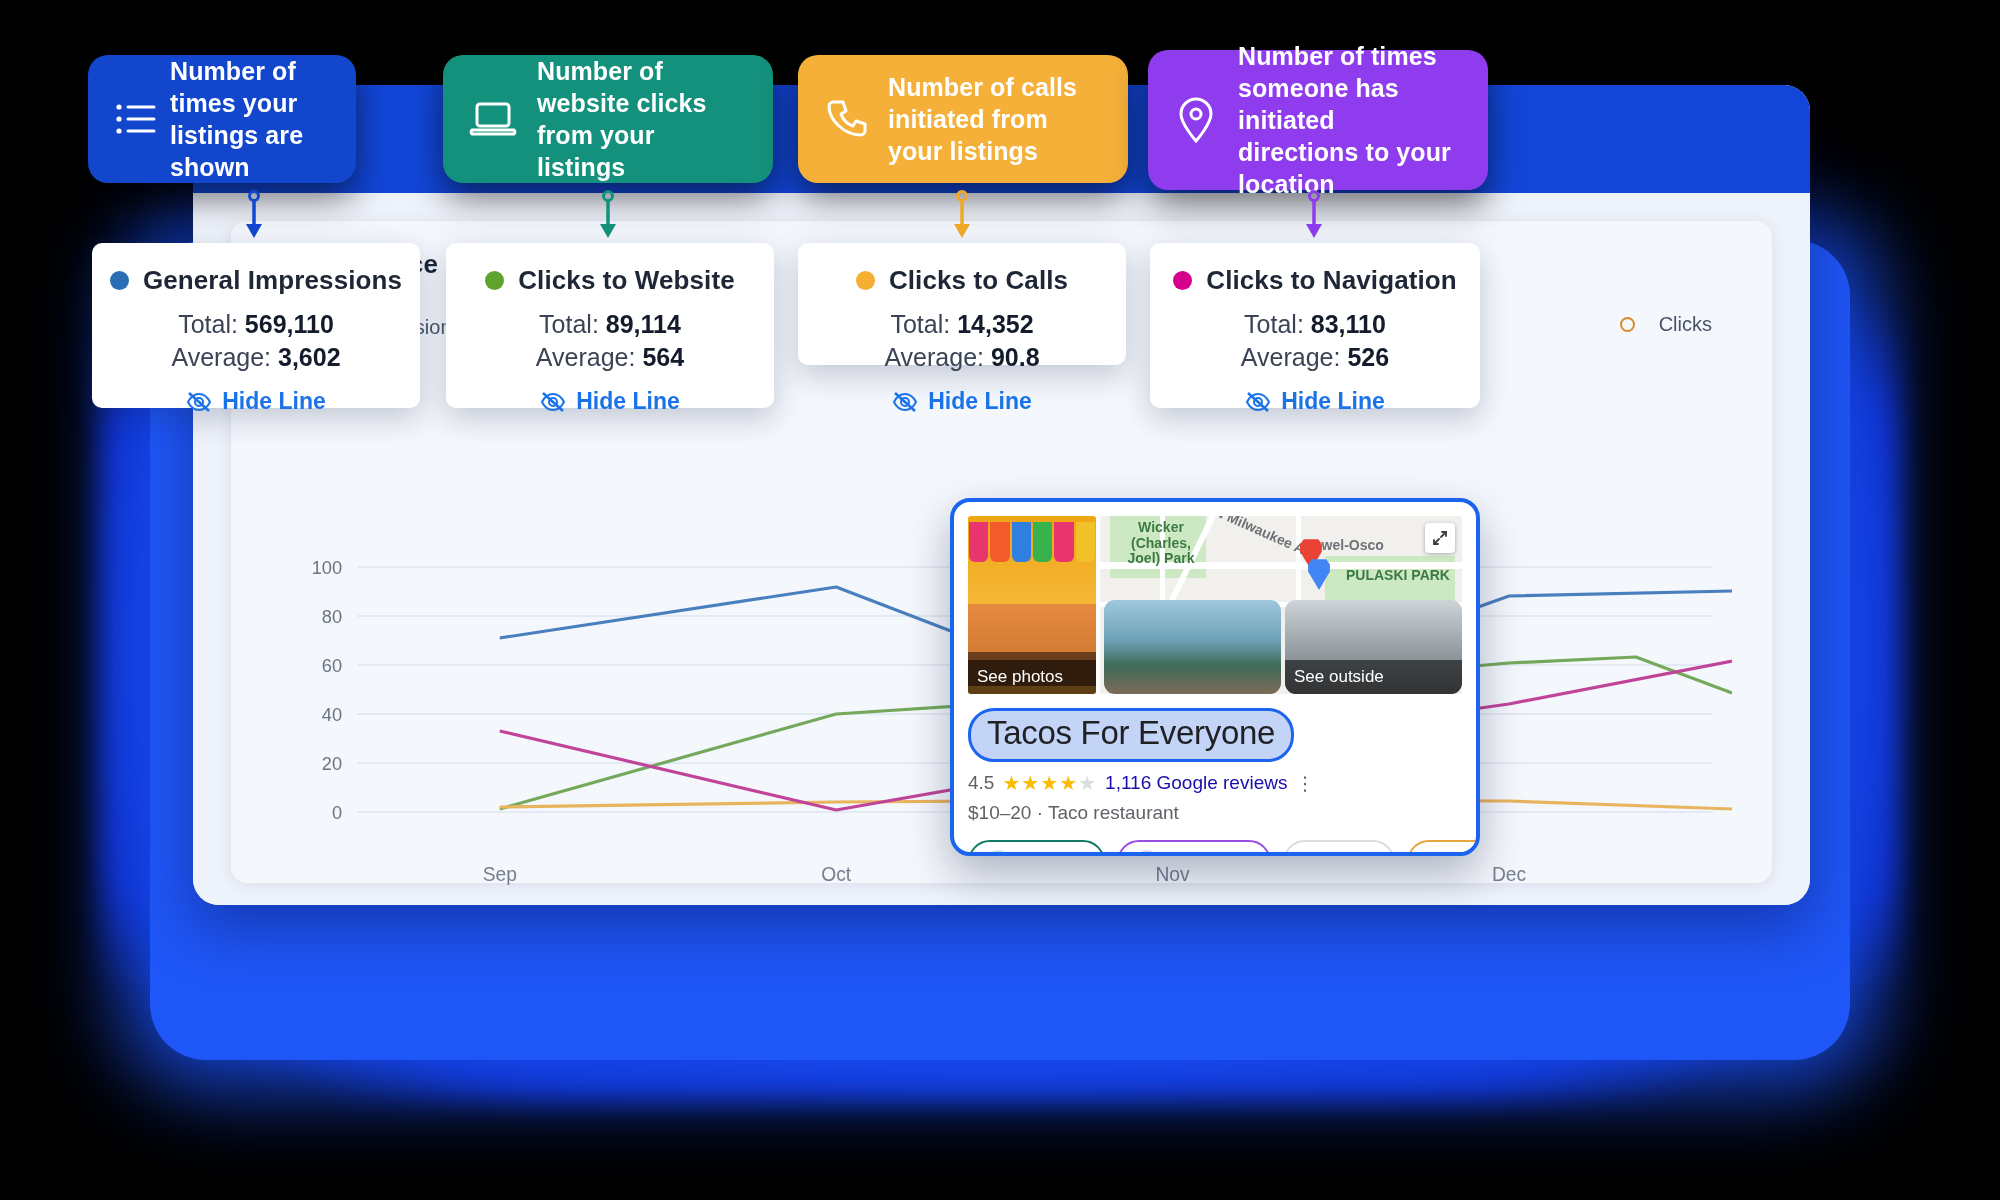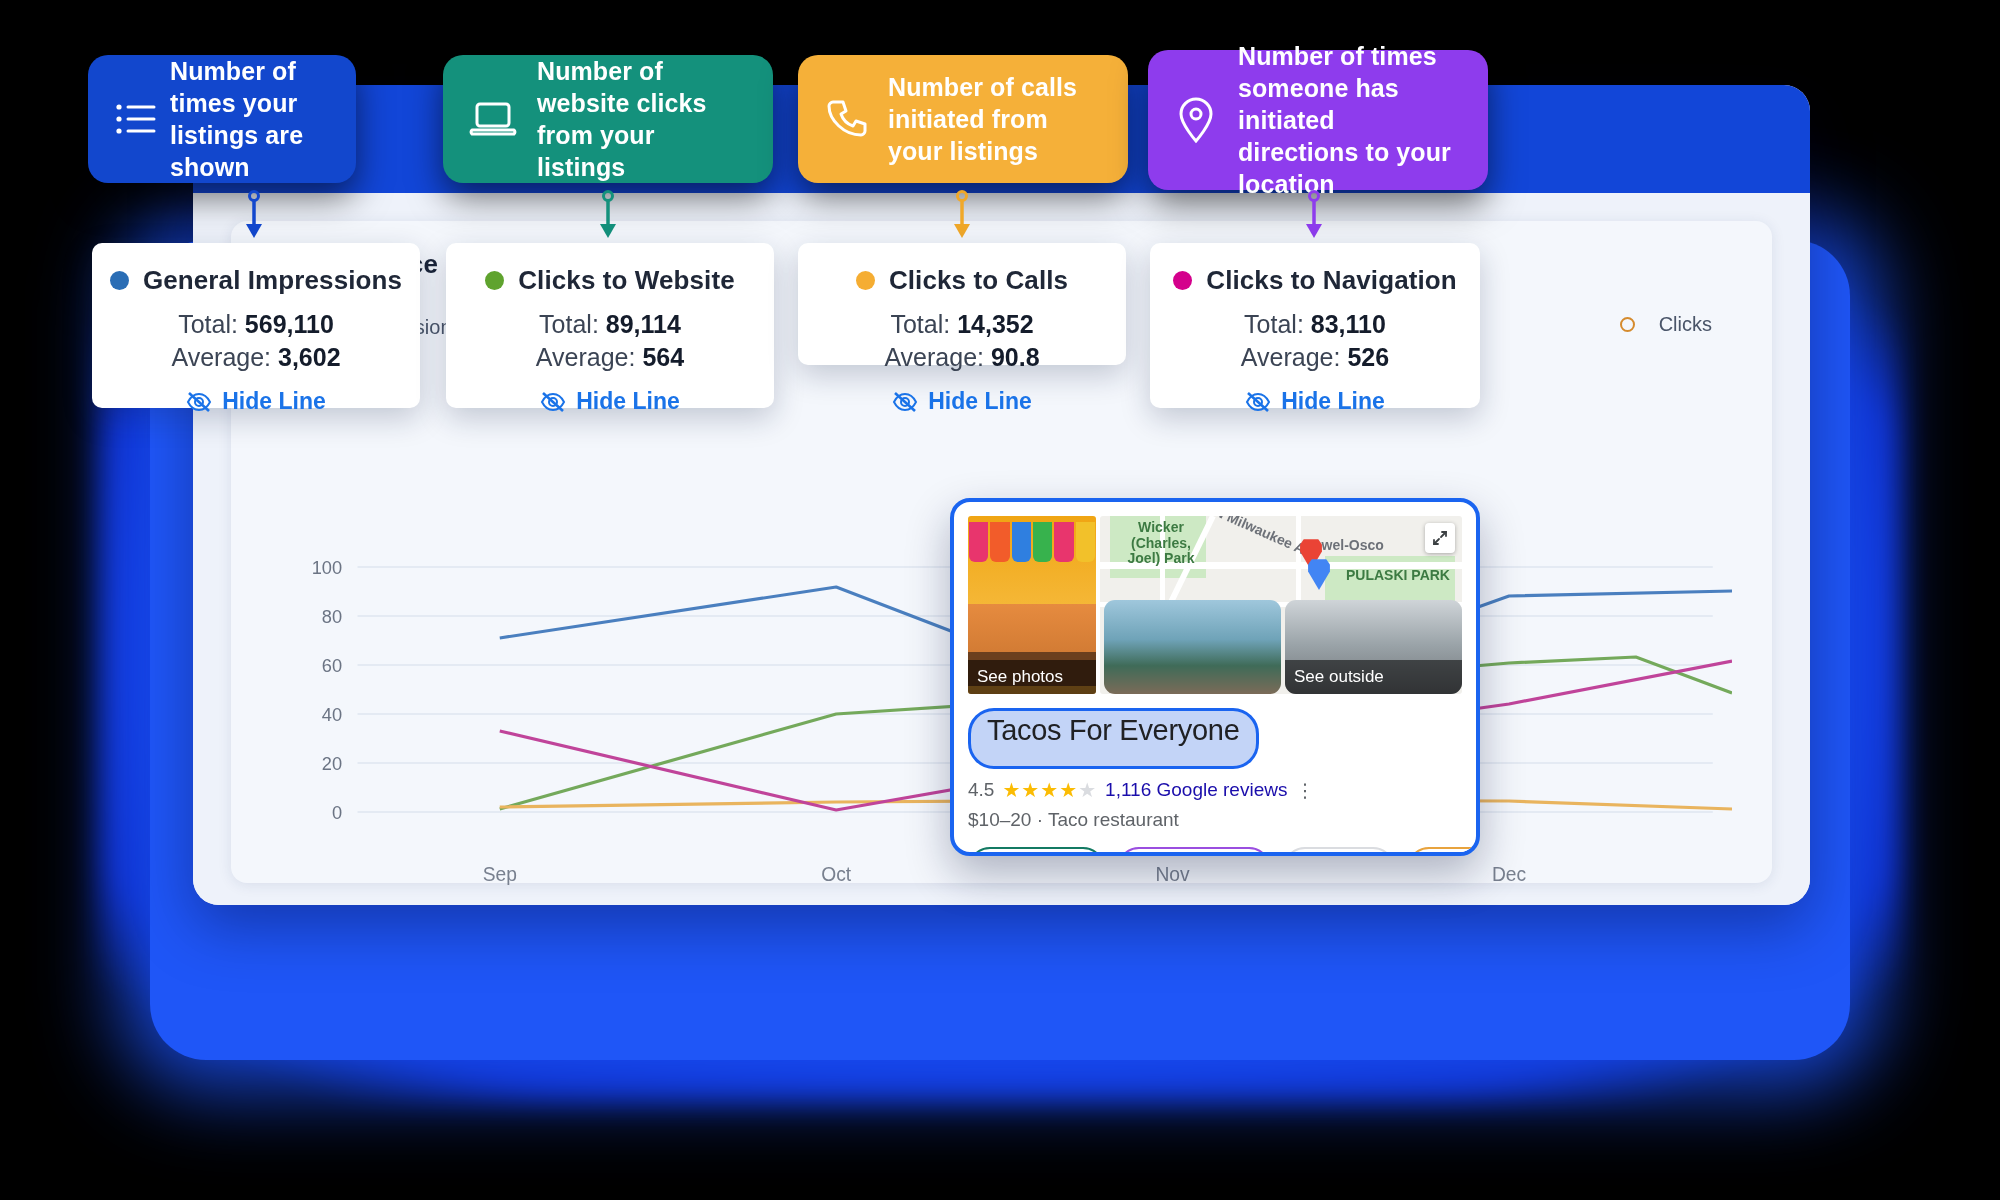--- a/index.html
+++ b/index.html
@@ -167,23 +167,23 @@
     display: flex; align-items: center; justify-content: center;
   }
   .gbp-strip { position: absolute; right: 0; bottom: 0; height: 94px; width: 358px; display: flex; gap: 4px; }
   .gbp-strip > div { flex: 1; position: relative; border-radius: 11px; overflow: hidden; }
   .street1 { background: linear-gradient(#9fc7dc 0%, #6fa3b8 42%, #3f6b58 70%, #7b6b58 100%); }
   .street2 { background: linear-gradient(#cfd4d8 0%, #9aa3a8 48%, #6e7276 100%); }
 
   .gbp-title-wrap { margin-top: 14px; }
   .gbp-title {
     display: inline-block;
-    font-size: 29px; color: #202124; letter-spacing: -.3px;
+    font-size: 33px; color: #202124; letter-spacing: -.3px;
     background: #c3d4f7; border: 3px solid #1a64f0; border-radius: 26px;
-    padding: 3px 16px 19px;
+    padding: 3px 16px 7px;
   }
   .gbp-rating { display: flex; align-items: center; gap: 8px; margin-top: 9px; font-size: 19px; color: #5f6368; }
   .stars { color: #fbbc04; font-size: 20px; letter-spacing: 1px; }
   .reviews { color: #1a0dab; }
   .kebab { color: #5f6368; font-size: 19px; letter-spacing: 2px; }
   .gbp-meta { font-size: 19px; color: #5f6368; margin-top: 7px; }
   .gbp-actions { display: flex; gap: 12px; margin-top: 16px; }
   .act {
     display: flex; align-items: center; gap: 9px;
     border-radius: 22px; padding: 8px 16px; font-size: 19px;

